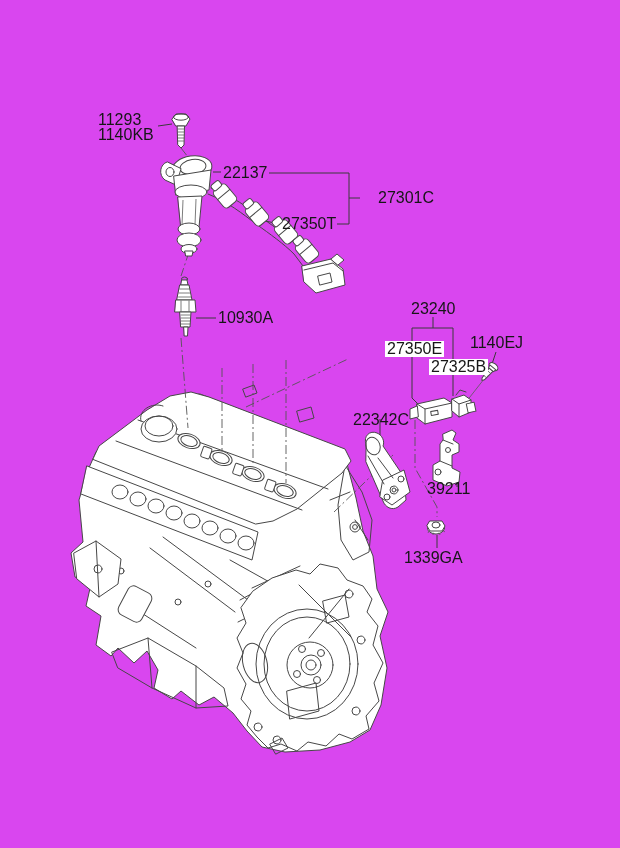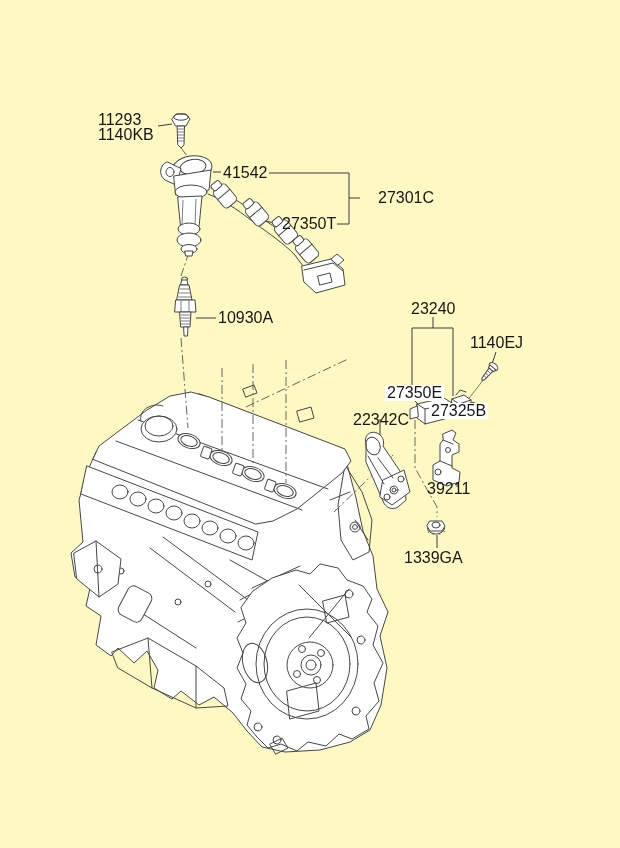--- a/index.html
+++ b/index.html
@@ -1,20 +1,20 @@
 <!DOCTYPE html>
 <html><head>
 <meta charset="utf-8">
 <style>
   html,body{margin:0;padding:0;background:#ffffff;}
-  .stage{position:relative;width:620px;height:848px;background:#fef9c3;overflow:hidden;
+  .stage{position:relative;width:620px;height:848px;background:#d946ef;overflow:hidden;
          font-family:"Liberation Sans",sans-serif;}
   .stage svg{position:absolute;left:0;top:0;}
   .label{position:absolute;font-size:16px;line-height:16px;color:#161616;white-space:nowrap;}
-  .label.bg{background:#ffffff;padding:0 2px;margin-top:44px;}
+  .label.bg{background:#ffffff;padding:0 2px;}
   
   .ln{fill:none;stroke:#474747;stroke-width:1;stroke-linecap:round;stroke-linejoin:round;}
   .wf{fill:#ffffff;stroke:#474747;stroke-width:1;stroke-linecap:round;stroke-linejoin:round;}
   .thin{fill:none;stroke:#5a5a5a;stroke-width:.8;}
   .ld{fill:none;stroke:#3a3a3a;stroke-width:1;stroke-linecap:butt;}
   .dd{fill:none;stroke:#555555;stroke-width:.9;stroke-dasharray:9 3 2 3;}
 </style>
 </head>
 <body>
 
@@ -243,21 +243,21 @@
   <g>
     <ellipse class="wf" cx="436" cy="528" rx="8.5" ry="6"></ellipse>
     <path class="wf" d="M430,521 L442,521 445,526 442,531 430,531 427,526 Z"></path>
     <ellipse class="ln" cx="436" cy="525" rx="4" ry="3"></ellipse>
     <path class="thin" d="M429,531 L428,533 M433,532.5 L433,535 M439,532.5 L440,535 M443,530.5 L445,532"></path>
   </g>
 </svg>
 
   <div class="label" style="left:98px;top:112px">11293</div>
   <div class="label" style="left:98px;top:127px">1140KB</div>
-  <div class="label" style="left:223px;top:165px">41542</div>
+  <div class="label" style="left:223px;top:165px">22137</div>
   <div class="label" style="left:378px;top:190px">27301C</div>
   <div class="label" style="left:282px;top:216px">27350T</div>
   <div class="label" style="left:218px;top:310px">10930A</div>
   <div class="label" style="left:411px;top:301px">23240</div>
   <div class="label bg" style="left:385px;top:341px">27350E</div>
   <div class="label bg" style="left:429px;top:359px">27325B</div>
   <div class="label" style="left:470px;top:335px">1140EJ</div>
   <div class="label" style="left:353px;top:412px">22342C</div>
   <div class="label" style="left:427px;top:481px">39211</div>
   <div class="label" style="left:404px;top:550px">1339GA</div>

